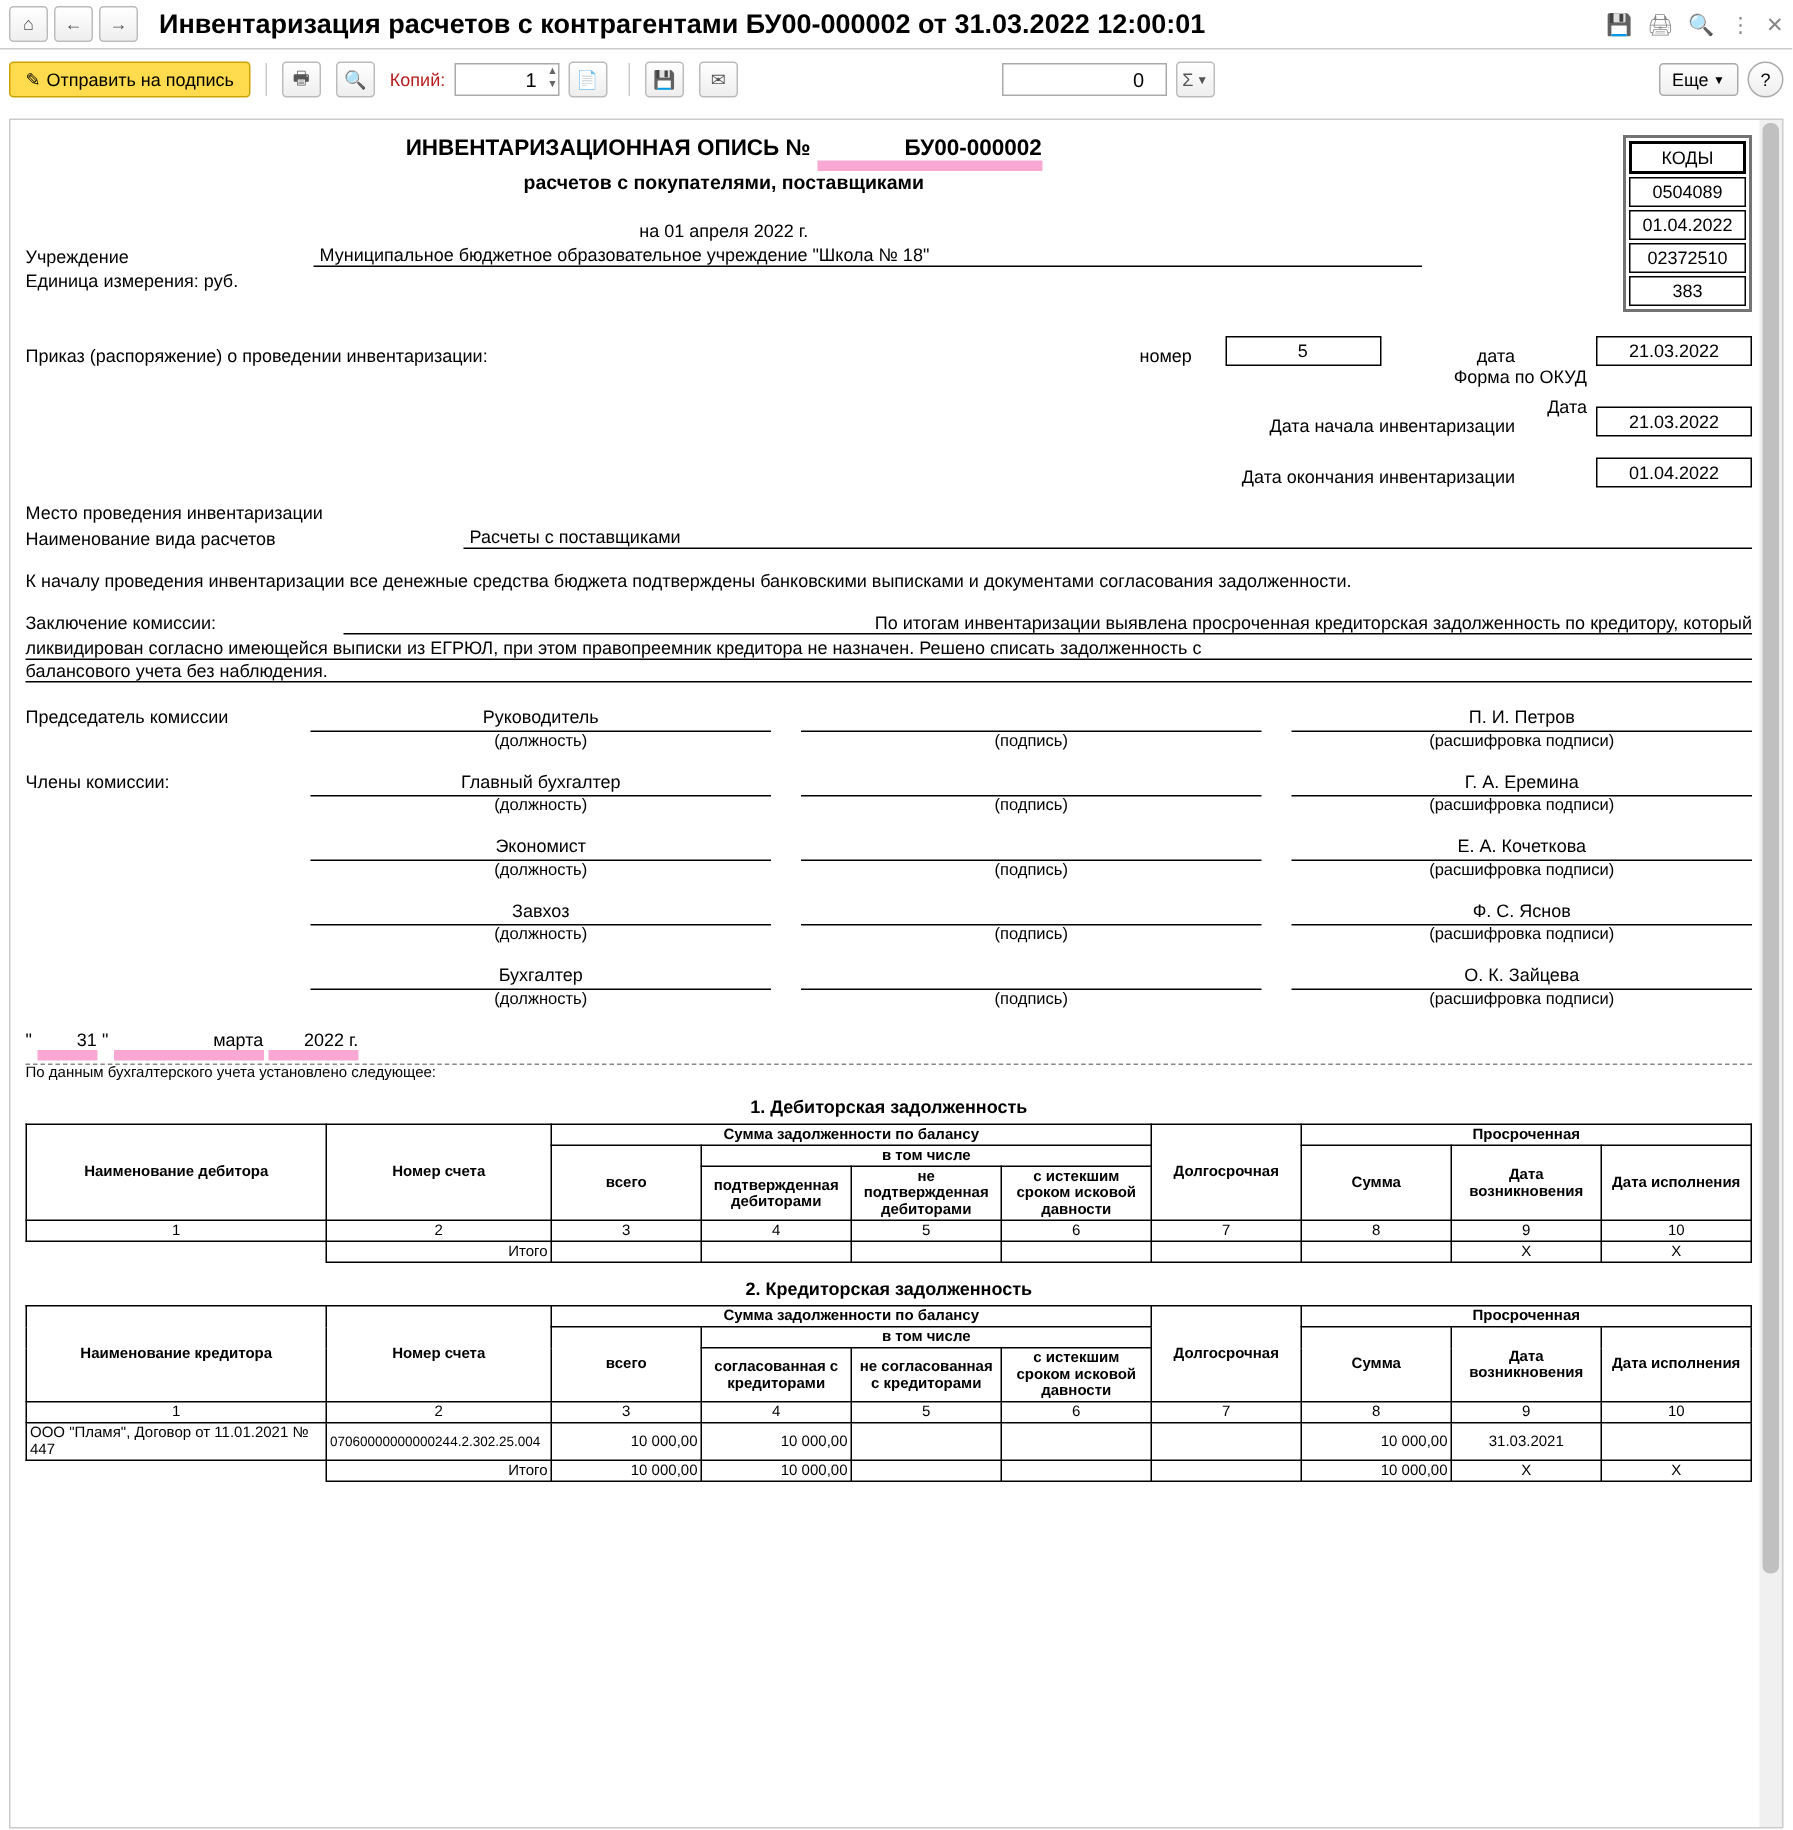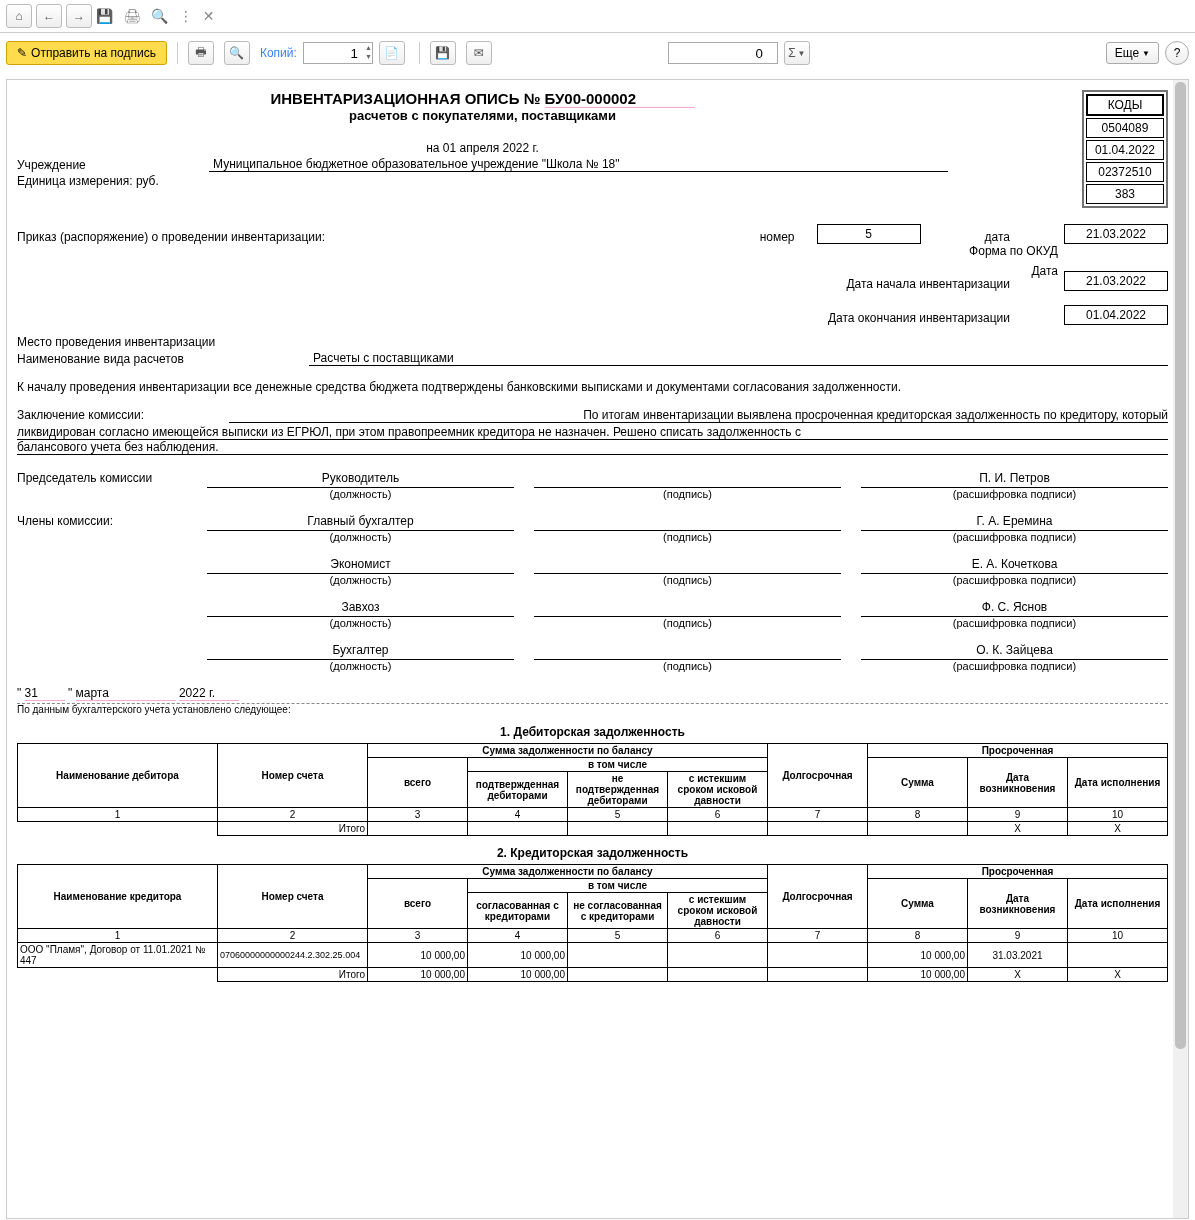--- a/index.html
+++ b/index.html
@@ -4,35 +4,35 @@
 <style>
 html,body{margin:0;padding:0;font-family:Arial,sans-serif;font-size:12px;background:#fff;color:#000}
 .titlebar{display:flex;align-items:center;height:32px;border-bottom:1px solid #ccc;padding:0 6px;background:#fff}
 .tbtn{width:24px;height:22px;border:1px solid #bbb;border-radius:3px;background:linear-gradient(#fff,#eee);display:flex;align-items:center;justify-content:center;margin-right:4px;cursor:pointer;font-size:12px;color:#555}
 .title{font-size:18px;font-weight:bold;margin-left:10px;flex:1;white-space:nowrap;overflow:hidden}
 .ticons{display:flex;gap:10px;color:#888}
 .ticons span{cursor:pointer;font-size:14px}
 .toolbar{display:flex;align-items:center;height:34px;padding:3px 6px;gap:6px}
 .yellowbtn{background:#ffdb4d;border:1px solid #cca300;border-radius:3px;padding:4px 10px;font-size:12px;cursor:pointer;display:flex;align-items:center;gap:4px}
 .sep{width:1px;height:22px;background:#ccc;margin:0 4px}
-.lbl{color:#3b82f6}
+.lbl{color:#b91c1c}
 .numinput{width:50px;height:20px;border:1px solid #aaa;text-align:right;padding:0 14px 0 4px;position:relative}
 .morebtn{border:1px solid #aaa;border-radius:3px;padding:3px 8px;background:linear-gradient(#fff,#eee);cursor:pointer;display:flex;align-items:center;gap:3px}
 .helpbtn{border:1px solid #aaa;border-radius:50%;width:22px;height:22px;display:flex;align-items:center;justify-content:center;cursor:pointer;background:linear-gradient(#fff,#eee)}
 .page-wrap{position:relative;margin:6px;border:1px solid #ccc;height:1138px;overflow:auto}
 .page{padding:10px 20px 10px 10px;font-family:Arial;font-size:12px;color:#000;position:relative}
 .scrollbar{position:absolute;right:0;top:0;width:15px;height:100%;background:#f0f0f0}
 .scrollthumb{position:absolute;left:2px;width:11px;background:#c0c0c0;border-radius:5px}
 .h1{font-size:15px;font-weight:bold;text-align:center}
 .h2{font-size:13px;font-weight:bold;text-align:center}
 .center{text-align:center}
 .codesbox{border:2px solid #737373}
 .codesbox td{border:1px solid #000;text-align:center;padding:2px 8px;font-size:12px}
 .codesbox .hdr{font-weight:normal}
-.ul{border-bottom:1px solid #f9a8d4;display:inline-block;min-width:40px;text-align:left}
+.ul{border-bottom:7px solid #f9a8d4;display:inline-block;min-width:40px;text-align:right}
 .row{display:flex;align-items:flex-end;gap:22px;margin:2px 0}
 .grow{flex:1;border-bottom:1px solid #000}
 .boxval{border:1px solid #000;padding:2px 6px;min-width:90px;text-align:center;display:inline-block}
 .section-title{font-weight:bold;text-align:center;margin:10px 0 4px}
 table.grid{border-collapse:collapse;width:100%;font-size:10px;table-layout:fixed}
 table.grid th,table.grid td{border:1px solid #000;padding:1px 2px;text-align:center;vertical-align:middle;word-wrap:break-word}
 table.grid .left{text-align:left}
 table.grid .right{text-align:right}
 .sig-row{display:flex;gap:20px;margin:4px 0 14px}
 .sig-col{flex:1;text-align:center}
@@ -41,20 +41,21 @@
 .sig-left{flex:0 0 170px}
 .note{font-size:10px}
 </style>
 </head>
 <body>
 
 <div class="titlebar">
   <div class="tbtn">⌂</div>
   <div class="tbtn">←</div>
   <div class="tbtn">→</div>
+  <div class="title">Инвентаризация расчетов с контрагентами БУ00-000002 от 31.03.2022 12:00:01</div>
   <div class="ticons">
     <span>💾</span>
     <span>🖨</span>
     <span>🔍</span>
     <span>⋮</span>
     <span>✕</span>
   </div>
 </div>
 
 <div class="toolbar">

